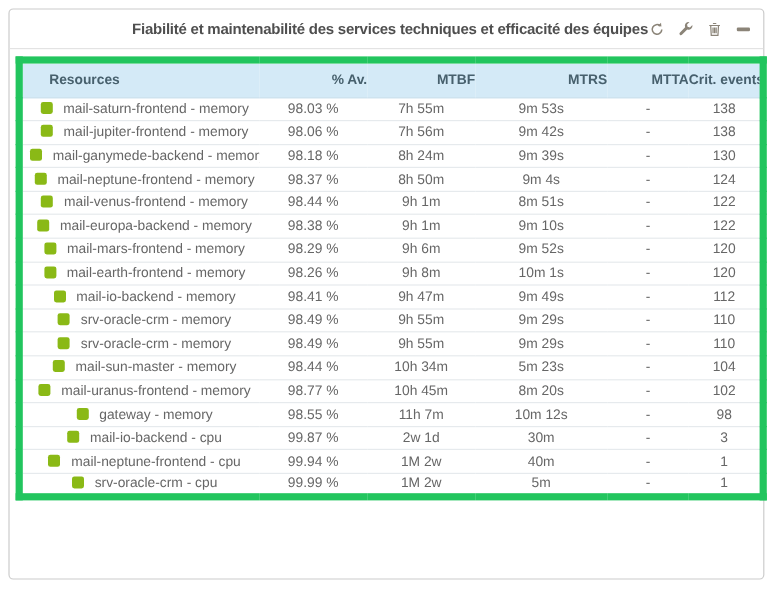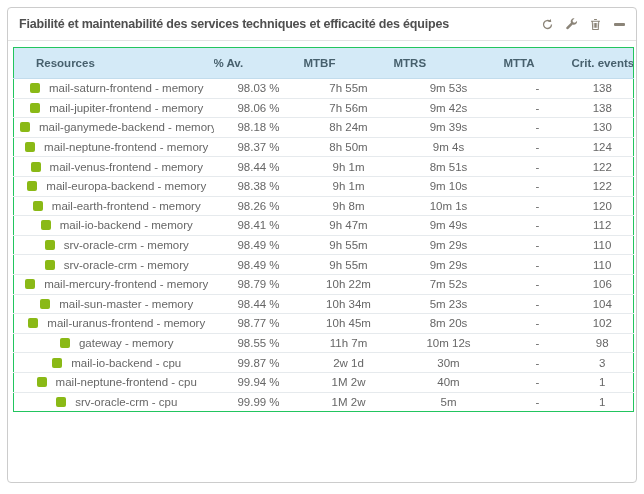--- a/index.html
+++ b/index.html
@@ -3,31 +3,31 @@
 <meta charset="utf-8">
 <style>
   * { box-sizing: border-box; margin: 0; padding: 0; }
   html, body { width: 644px; height: 494px; background: #ffffff; overflow: hidden;
     font-family: "Liberation Sans", sans-serif; }
   .card { position: absolute; left: 7px; top: 7px; width: 630px; height: 476px;
     background: #fff; border: 1px solid #cccccc; border-radius: 4px; }
   .widget-header { height: 33px; display: flex; align-items: center;
     padding: 0 10px 0 11px; border-bottom: 1px solid #e3e3e3; }
   .widget-title { flex: 1; font-size: 12.5px; font-weight: bold; color: #4f4f4f;
-    letter-spacing: -0.2px; white-space: nowrap; overflow: hidden; }
+    letter-spacing: -0.2px; white-space: nowrap; overflow: hidden; text-align: right; }
   .toolbar { display: flex; align-items: center; gap: 10px; color: #8b8478; }
   .tool-btn { width: 14px; height: 14px; display: flex; align-items: center;
     justify-content: center; cursor: pointer; }
   .minus-bar { width: 11px; height: 3px; background: currentColor; border-radius: 1px; }
 
   .table-wrap { margin: 6px 5px 0 5px; }
   table { width: 100%; border-collapse: collapse; table-layout: fixed;
-    border: 1px solid #22c55e; font-size: 11.5px; }
+    border: 6px solid #22c55e; font-size: 11.5px; }
   thead th { background: #d4eaf7; height: 31px; font-weight: bold; color: #47606d;
-    text-align: left; border-bottom: 1px solid #c2dcec; overflow: hidden;
+    text-align: right; border-bottom: 1px solid #c2dcec; overflow: hidden;
     white-space: nowrap; }
   thead th.h-res { text-align: left; padding-left: 22px; }
   tbody tr + tr td { border-top: 1px solid #e6eaed; }
   td { height: 19.6px; color: #666666; text-align: center; white-space: nowrap;
     overflow: hidden; padding: 0; }
   td.c-res { text-align: center; }
   .sq { display: inline-block; width: 10px; height: 10px; border-radius: 2px;
     background: #8ab916; margin: 0 9px 0 6px; vertical-align: -1px; }
   .res-name { color: #666666; }
 </style>
@@ -136,20 +136,30 @@
       <span class="sq" style="background: rgb(138, 185, 22);"></span><span class="res-name">mail-europa-backend - memory</span>
     </td>
     <td>98.38 %</td>
     <td>9h 1m</td>
     <td>9m 10s</td>
     <td>-</td>
     <td>122</td>
   </tr>
           <tr>
     <td class="c-res">
+      <span class="sq" style="background: rgb(138, 185, 22);"></span><span class="res-name">mail-mars-frontend - memory</span>
+    </td>
+    <td>98.29 %</td>
+    <td>9h 6m</td>
+    <td>9m 52s</td>
+    <td>-</td>
+    <td>120</td>
+  </tr>
+          <tr>
+    <td class="c-res">
       <span class="sq" style="background: rgb(138, 185, 22);"></span><span class="res-name">mail-earth-frontend - memory</span>
     </td>
     <td>98.26 %</td>
     <td>9h 8m</td>
     <td>10m 1s</td>
     <td>-</td>
     <td>120</td>
   </tr>
           <tr>
     <td class="c-res">
@@ -173,30 +183,20 @@
   </tr>
           <tr>
     <td class="c-res">
       <span class="sq" style="background: rgb(138, 185, 22);"></span><span class="res-name">srv-oracle-crm - memory</span>
     </td>
     <td>98.49 %</td>
     <td>9h 55m</td>
     <td>9m 29s</td>
     <td>-</td>
     <td>110</td>
-  </tr>
-          <tr>
-    <td class="c-res">
-      <span class="sq" style="background: rgb(138, 185, 22);"></span><span class="res-name">mail-mercury-frontend - memory</span>
-    </td>
-    <td>98.79 %</td>
-    <td>10h 22m</td>
-    <td>7m 52s</td>
-    <td>-</td>
-    <td>106</td>
   </tr>
           <tr>
     <td class="c-res">
       <span class="sq" style="background: rgb(138, 185, 22);"></span><span class="res-name">mail-sun-master - memory</span>
     </td>
     <td>98.44 %</td>
     <td>10h 34m</td>
     <td>5m 23s</td>
     <td>-</td>
     <td>104</td>

